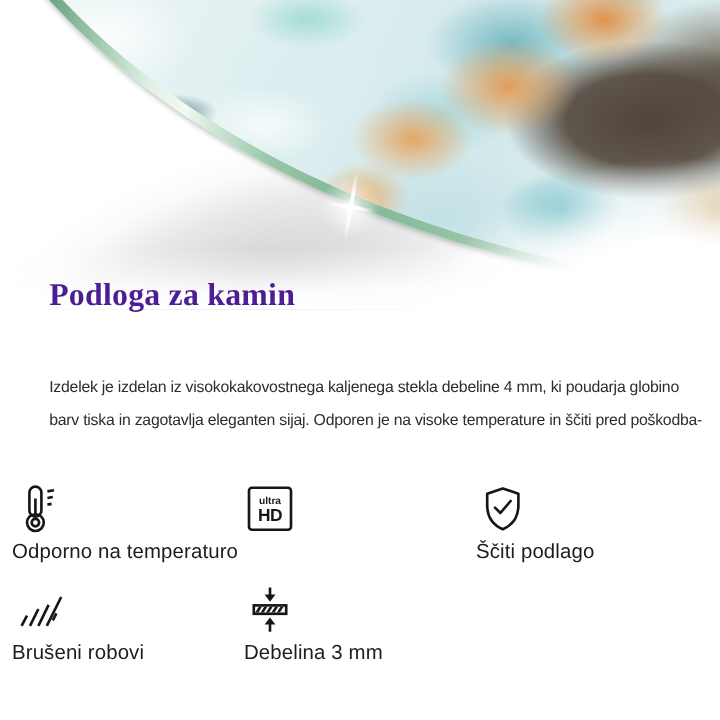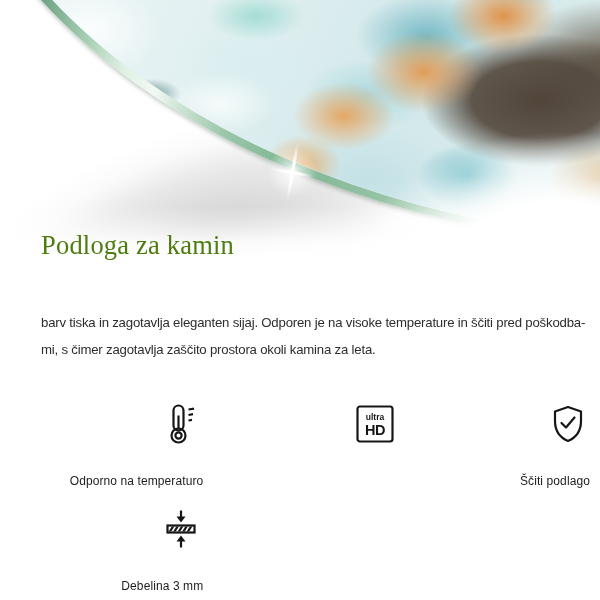--- a/index.html
+++ b/index.html
@@ -51,31 +51,31 @@
   .sparkle .glow{position:absolute;inset:0;border-radius:50%;
       background:radial-gradient(circle, rgba(255,255,255,1) 0%, rgba(255,255,255,0.55) 22%, rgba(255,255,255,0) 60%);}
   .sparkle .ray-v{position:absolute;left:28.5px;top:1px;width:3px;height:58px;border-radius:2px;
       background:linear-gradient(to bottom, rgba(255,255,255,0), #fff 35%, #fff 65%, rgba(255,255,255,0));}
   .sparkle .ray-h{position:absolute;left:9px;top:28.5px;width:42px;height:3px;border-radius:2px;
       background:linear-gradient(to right, rgba(255,255,255,0), #fff 35%, #fff 65%, rgba(255,255,255,0));}
 
   
   .title{position:absolute;left:41px;top:228px;
       font-family:"Liberation Serif","DejaVu Serif",serif;
-      font-size:26.5px;line-height:35.5px;color:#4d7c0f;font-weight:400;letter-spacing:0.2px;}
+      font-size:26.5px;line-height:35.5px;color:#4c1d95;font-weight:700;letter-spacing:0.2px;}
   .desc{position:absolute;left:41px;top:309px;width:545px;
       font-size:13.2px;line-height:27px;color:#2d2d2d;letter-spacing:-0.2px;}
   .desc div{white-space:nowrap;}
 
   
   .features{position:absolute;left:10px;top:399px;width:580px;
       display:grid;grid-template-columns:1fr 1fr 1fr;row-gap:16px;}
-  .feature{display:flex;flex-direction:column;align-items:flex-end;}
+  .feature{display:flex;flex-direction:column;align-items:flex-start;}
   .icon-box{height:50px;display:flex;align-items:center;justify-content:center;}
-  .feature-label{margin-top:25px;font-size:12px;line-height:14px;color:#1d1d1d;letter-spacing:0.1px;}
+  .feature-label{margin-top:4px;font-size:17px;line-height:14px;color:#1d1d1d;letter-spacing:0.1px;}
   .ic{stroke:#161616;fill:none;stroke-width:2.2;}
 </style>
 </head>
 <body>
 
 <div class="page">
 
   <div class="hero">
     <div class="glass-shadow"></div>
     <div class="glass-edge"></div>
@@ -88,22 +88,22 @@
         <div class="ray-v"></div>
         <div class="ray-h"></div>
     </div>
   </div>
 
   <h1 class="title" style="margin:0;">
     <span>Podloga za kamin</span><br>
   </h1>
 
   <div class="desc">
+    <div>Izdelek je izdelan iz visokokakovostnega kaljenega stekla debeline 4 mm, ki poudarja globino</div>
     <div>barv tiska in zagotavlja eleganten sijaj. Odporen je na visoke temperature in ščiti pred poškodba-</div>
-    <div>mi, s čimer zagotavlja zaščito prostora okoli kamina za leta.</div>
   </div>
 
   <div class="features">
 
     <div class="feature">
       <div class="icon-box">
         <svg width="44" height="44" viewBox="0 0 44 44">
           <circle class="ic" cx="19.5" cy="33.5" r="7"></circle>
           <rect class="ic" x="14.5" y="3.5" width="10" height="25" rx="5" fill="#fff"></rect>
           <line class="ic" x1="19.5" y1="13.5" x2="19.5" y2="27" stroke-width="2"></line>
@@ -130,20 +130,32 @@
       <div class="icon-box">
         <svg width="44" height="44" viewBox="0 0 44 44">
           <path class="ic" d="M22 5 L35 9.5 V19 C35 29.5 29.5 35.8 22 39 C14.5 35.8 9 29.5 9 19 V9.5 Z" stroke-linejoin="round"></path>
           <polyline class="ic" points="15.5,21 20,25.5 28.5,15.5" stroke-width="2.4" stroke-linecap="round" stroke-linejoin="round"></polyline>
         </svg>
       </div>
       <div class="feature-label">Ščiti podlago</div>
     </div>
 
 
+    <div class="feature">
+      <div class="icon-box">
+        <svg width="44" height="44" viewBox="0 0 44 44">
+          <line class="ic" x1="8" y1="35.5" x2="12.5" y2="27" stroke-width="4"></line>
+          <line class="ic" x1="15" y1="35.5" x2="22" y2="21.5" stroke-width="4"></line>
+          <line class="ic" x1="22" y1="35.5" x2="30.5" y2="18" stroke-width="4"></line>
+          <line class="ic" x1="29" y1="35.5" x2="41" y2="11.5" stroke-width="4"></line>
+          <line class="ic" x1="34" y1="31" x2="37" y2="25.2" stroke-width="3.2"></line>
+        </svg>
+      </div>
+      <div class="feature-label">Brušeni robovi</div>
+    </div>
 
     <div class="feature">
       <div class="icon-box">
         <svg width="44" height="44" viewBox="0 0 44 44">
           <defs>
             <clipPath id="barclip">
                 <rect x="9.6" y="19.6" width="24.8" height="4.8"></rect>
               </clipPath>
           </defs>
           <line class="ic" x1="22" y1="3.5" x2="22" y2="10.5" stroke-width="2.6"></line>

